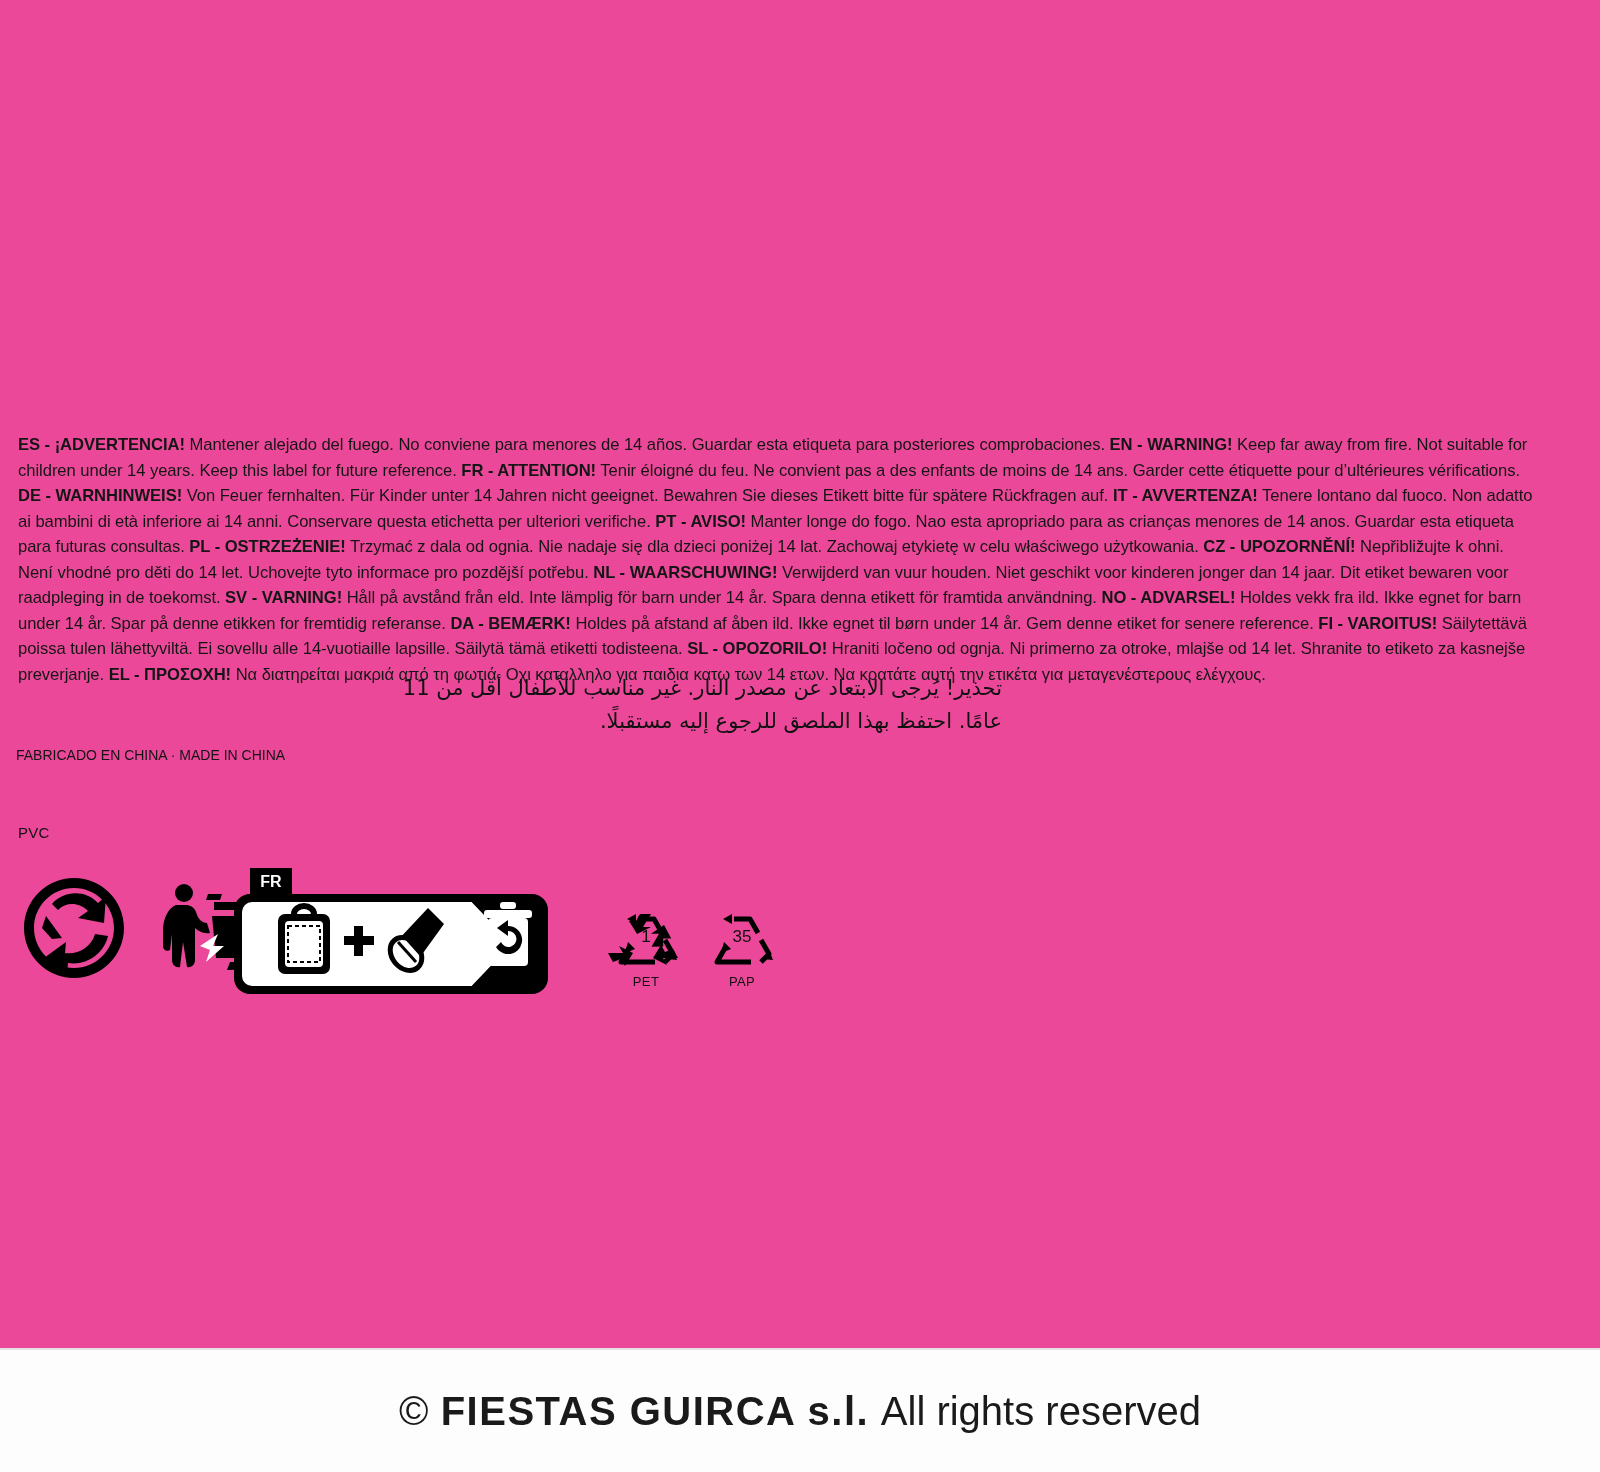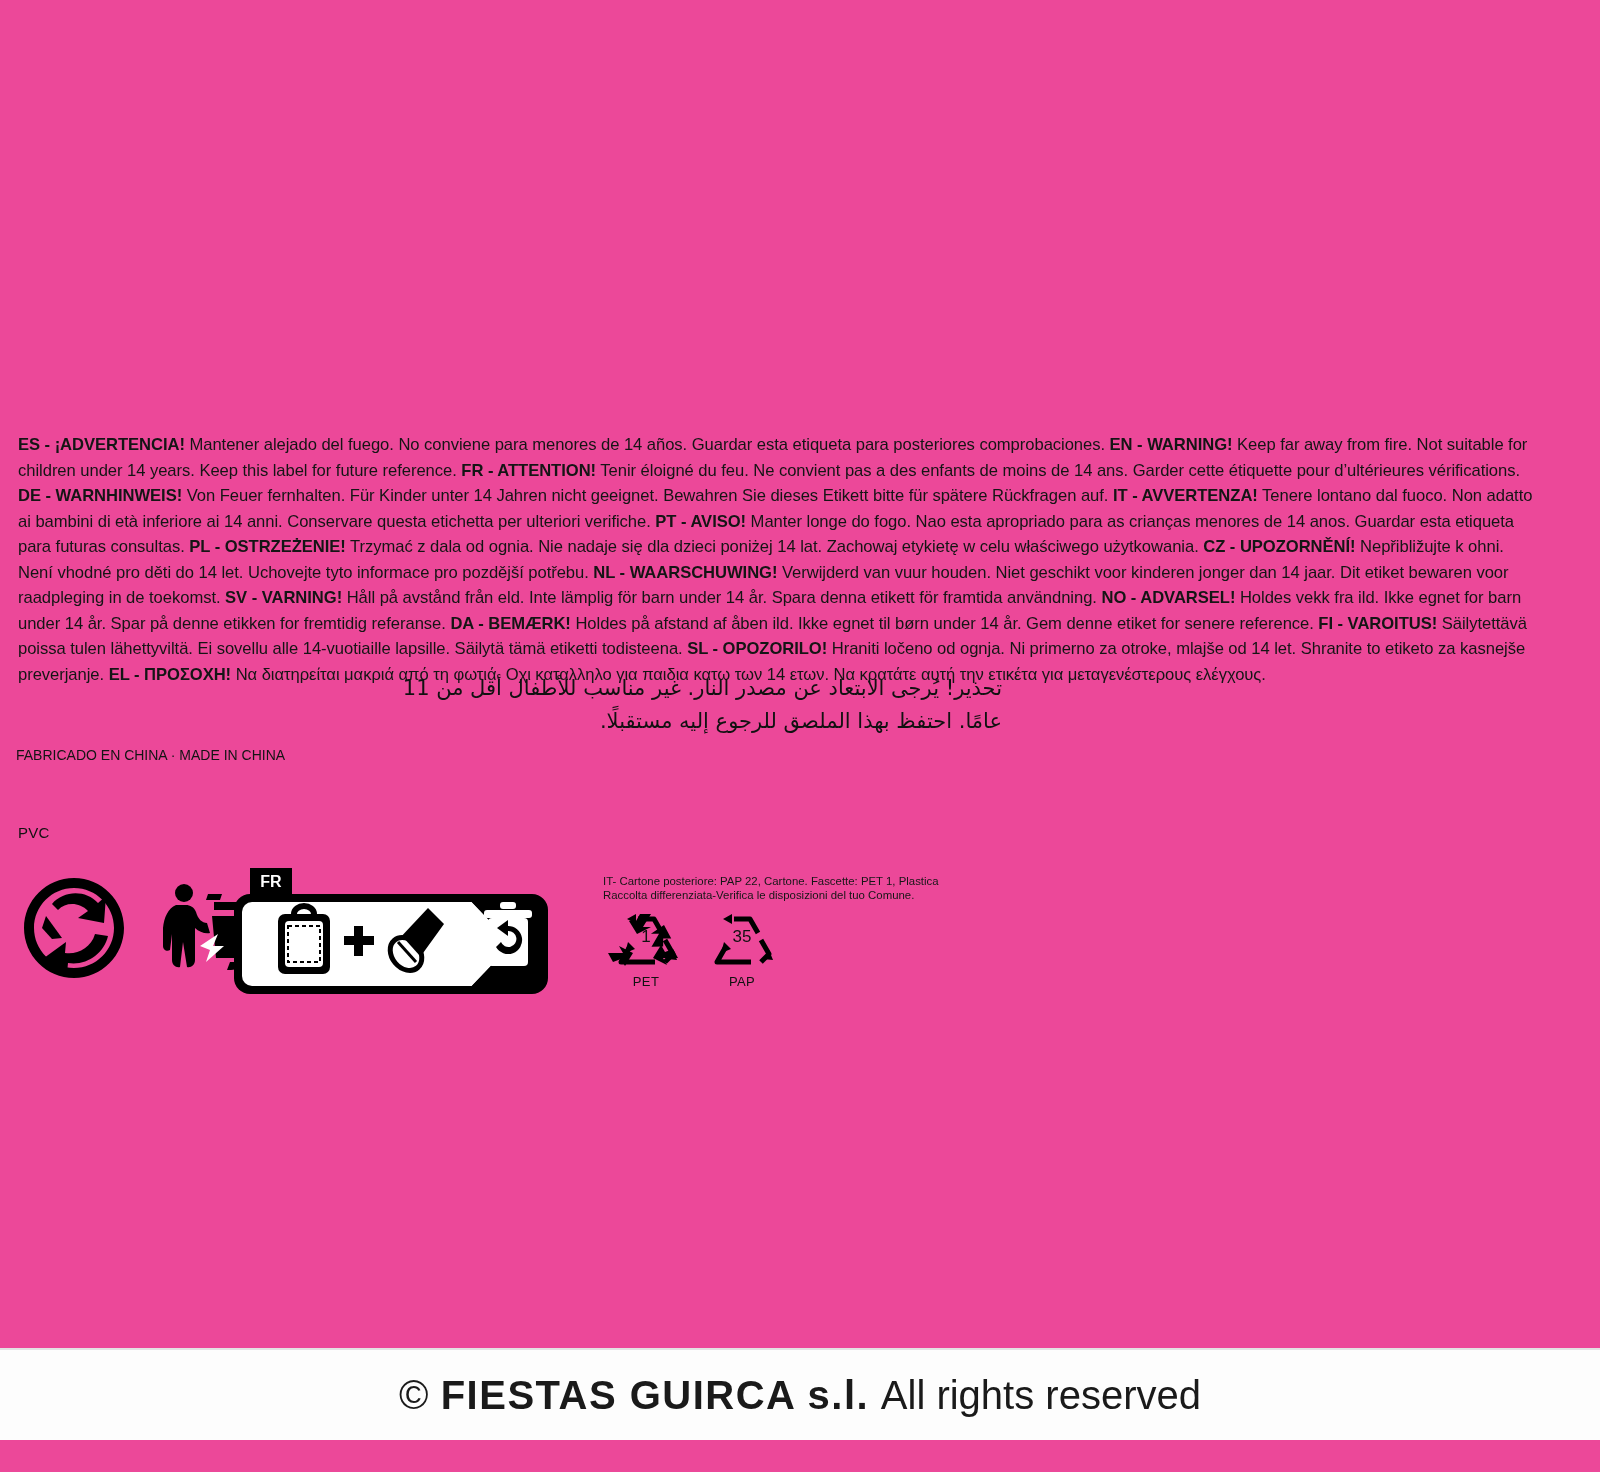--- a/index.html
+++ b/index.html
@@ -162,21 +162,21 @@
     top: 1348px;
     width: 1600px;
     height: 2px;
     background: #e3e3e3;
   }
   .footer {
     position: absolute;
     left: 0;
     top: 1350px;
     width: 1600px;
-    height: 90px;
+    height: 122px;
     background: #fdfdfd;
     display: flex;
     align-items: center;
     justify-content: center;
   }
   .footer-text {
     font-size: 40px;
     letter-spacing: 0.5px;
     color: #1a1a1a;
     white-space: nowrap;
@@ -258,24 +258,20 @@
         <rect x="256" y="50" width="40" height="48" rx="4" fill="#fff"></rect>
         <rect x="252" y="42" width="48" height="8" rx="3" fill="#fff"></rect>
         <rect x="268" y="34" width="16" height="7" rx="3" fill="#fff"></rect>
         <g fill="#000">
           <path d="M276 58 a14 14 0 1 1 -12 21 l5 -5 a8 8 0 1 0 7 -11 l0 5 l-11 -8 l11 -8 Z"></path>
         </g>
       </svg>
     </div>
   </div>
 
-  <div class="it-note">
-    <div>IT- Cartone posteriore: PAP 22, Cartone. Fascette: PET 1, Plastica</div>
-    <div>Raccolta differenziata-Verifica le disposizioni del tuo Comune.</div>
-  </div>
 
   <div class="resin">
     <div class="resin-item" style="left:0px; top:0px;">
       <div class="tri">
         <svg viewBox="0 0 78 62" width="78" height="62" aria-hidden="true">
           <path d="M33 4 L44 4 L36 17 L44 17 L30 24 L22 11 L29 11 Z" fill="#000"></path>
           <path d="M50 10 L56 20 L41 20 L45 27 L31 20 L39 7 L43 14 Z" fill="#000" transform="translate(14,2) rotate(120 39 20)"></path>
           <path d="M6 52 L1 43 L16 43 L12 36 L26 43 L18 56 L14 49 Z" fill="#000"></path>
           <path d="M70 43 L75 52 L60 52 L64 59 L50 52 L58 39 L62 46 Z" fill="#000" transform="translate(-4,-4)"></path>
           <path d="M39 2 L74 58 L4 58 Z" fill="none" stroke="#000" stroke-width="0"></path>

